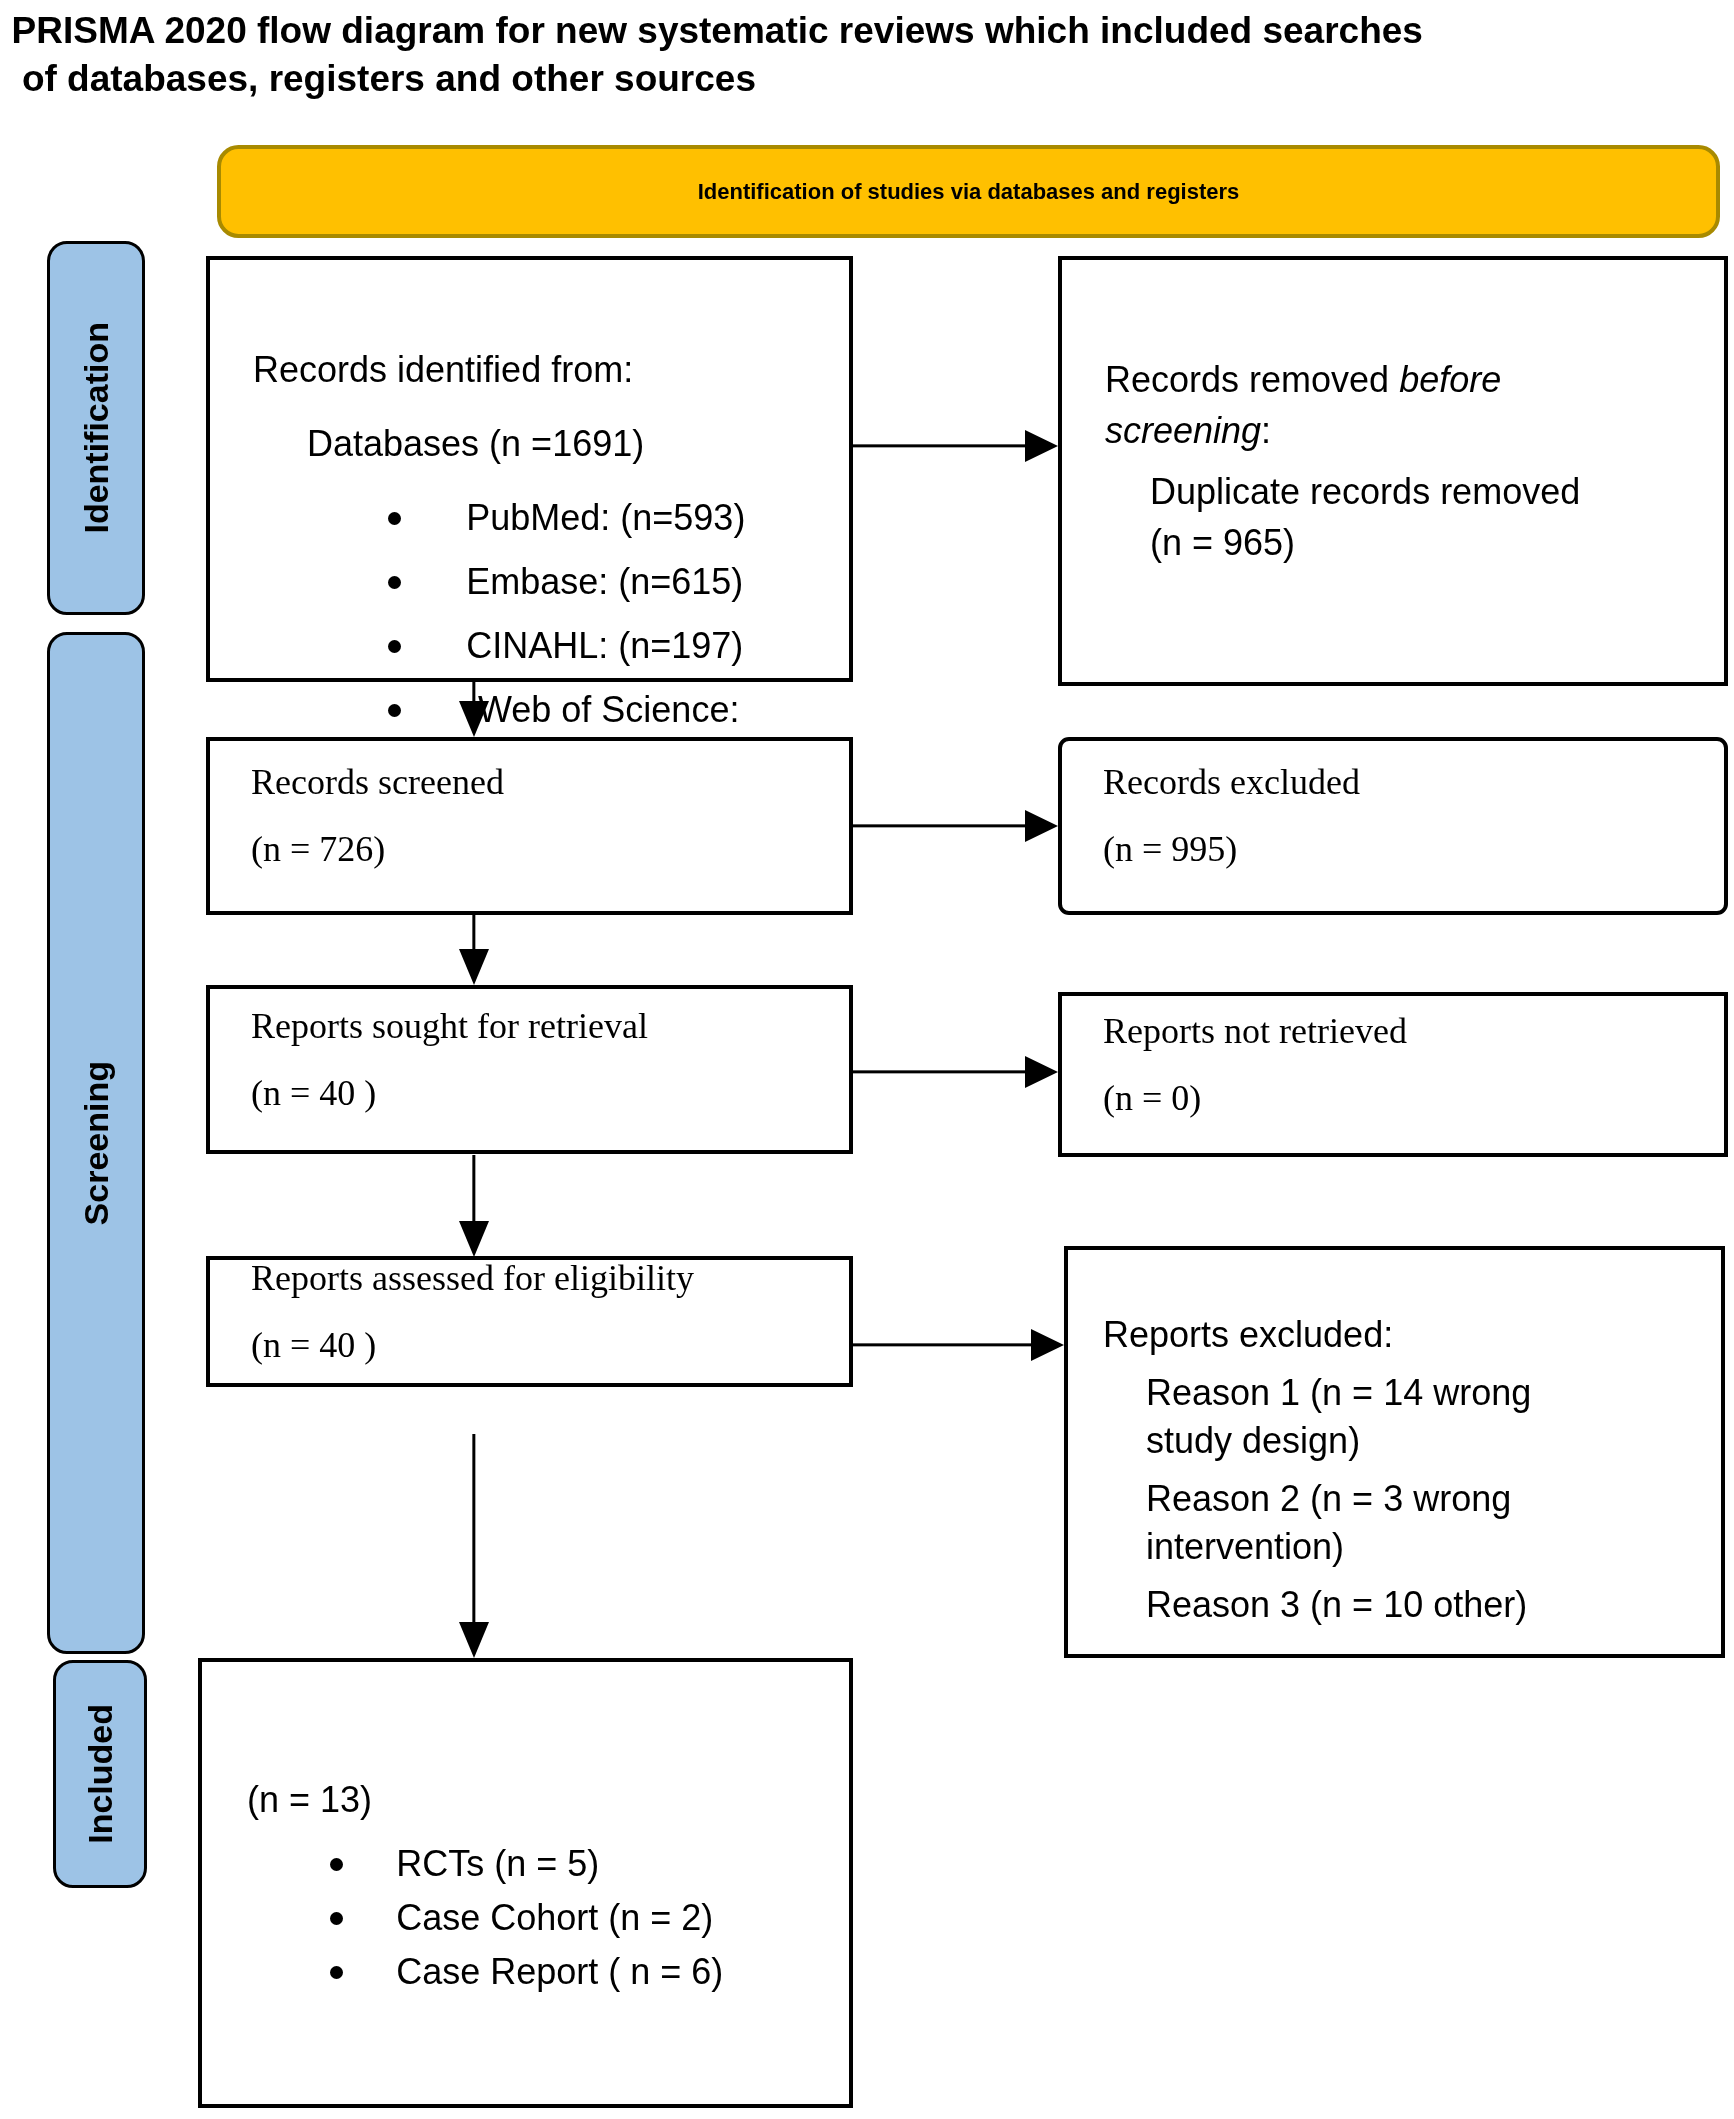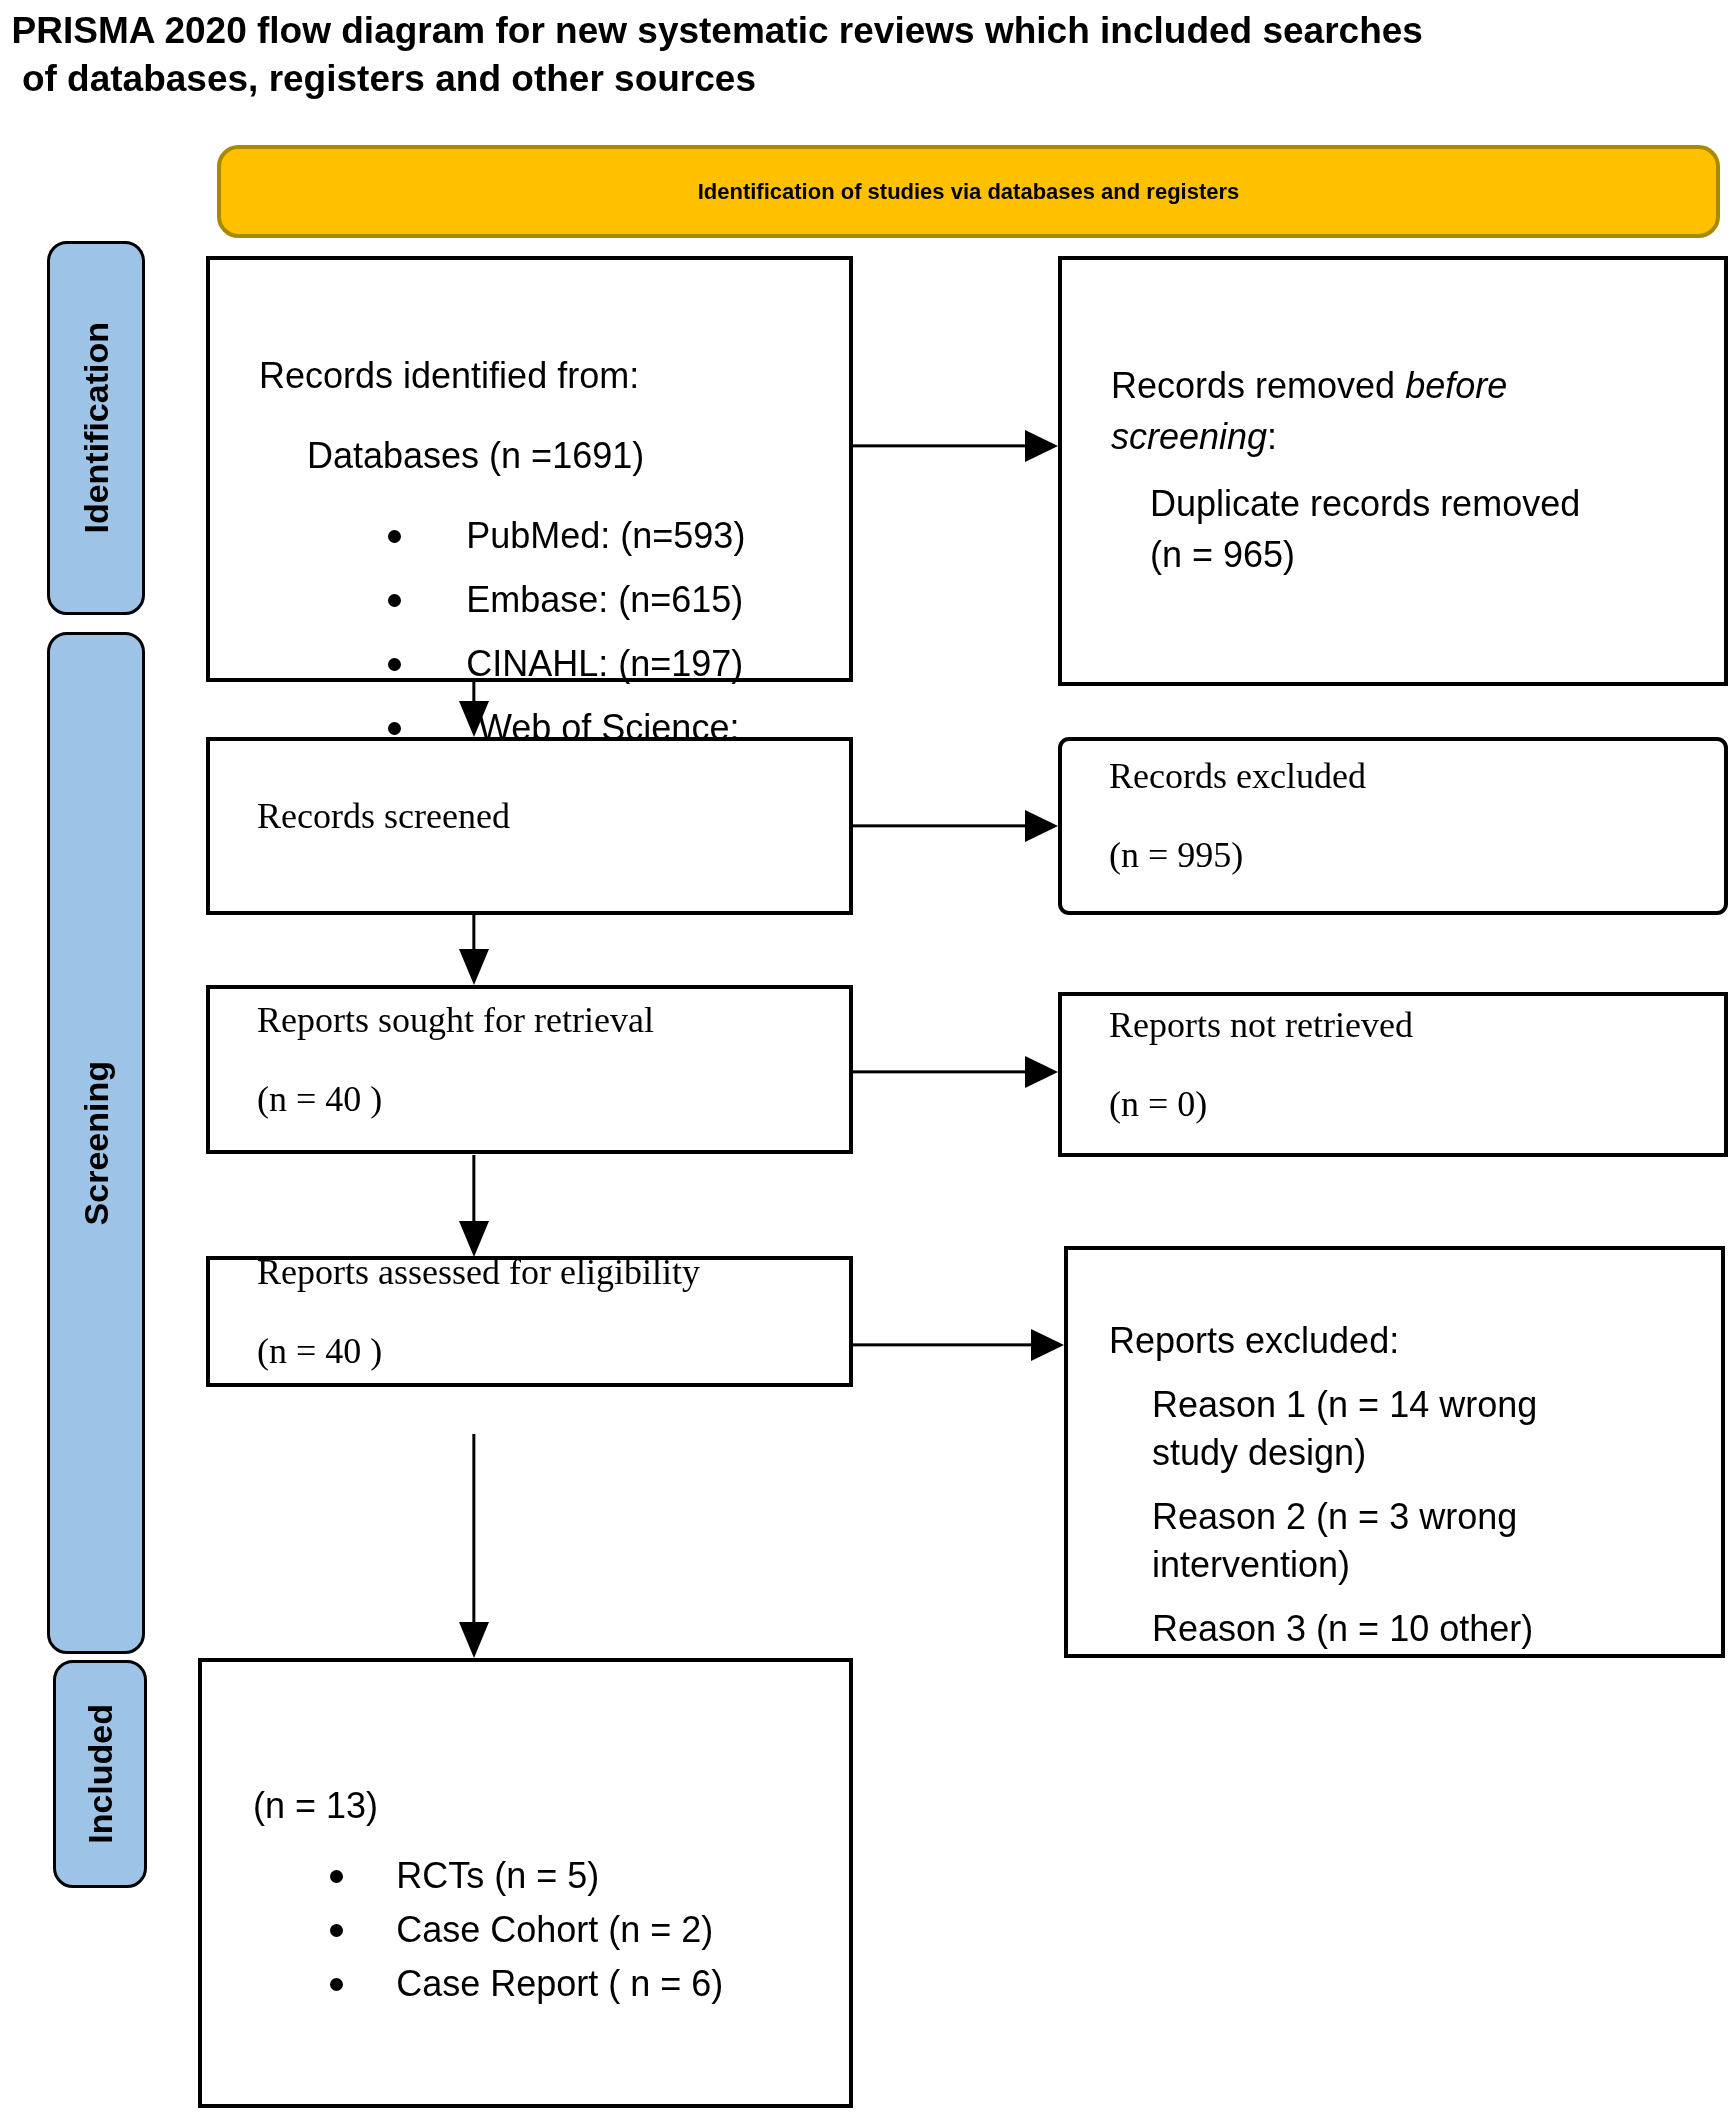--- a/index.html
+++ b/index.html
@@ -54,21 +54,21 @@
   #stage-screening     {left:47px;  top:632px;  width:98px; height:1022px;}
   #stage-included      {left:53px;  top:1660px; width:94px; height:228px;}
   
   .box{
     position:absolute;
     background:#fff;
     border:4.1px solid var(--box-border,#000000);
     box-sizing:border-box;
     font-size:36px;
   }
-  .box p{margin:16px;}
+  .box p{margin:10px;}
   #box-identified{left:206px; top:256px; width:647px; height:426px; padding:68px 15px 0 33px; line-height:64px;}
   #box-identified .sub-line{margin-left:64px;}
   #box-removed   {left:1058px; top:256px; width:670px; height:430px; padding:84px 15px 0 33px; line-height:51px;}
   #box-removed .lead{max-width:496px;}
   #box-removed .detail{margin-left:55px; white-space:pre-line;}
   .box-two{
     display:flex; flex-direction:column; justify-content:center;
     padding:0 15px 20px 31px;
     line-height:47px;
     font-family:Liberation Serif, serif;
@@ -179,20 +179,21 @@
   </div>
 
   <div class="box" id="box-removed">
     <p class="lead"><span>Records removed </span><i>before screening</i><span>:</span></p>
     <p class="detail">Duplicate records removed
 (n = 965)</p>
   </div>
 
   <div class="box box-two" id="box-screened">
     <p>Records screened</p>
+    <p>(n = 726)</p>
   </div>
   <div class="box box-two" id="box-records-excluded">
     <p>Records excluded</p>
     <p>(n = 995)</p>
   </div>
 
   <div class="box box-two" id="box-sought">
     <p>Reports sought for retrieval</p>
     <p>(n = 40 )</p>
   </div>

